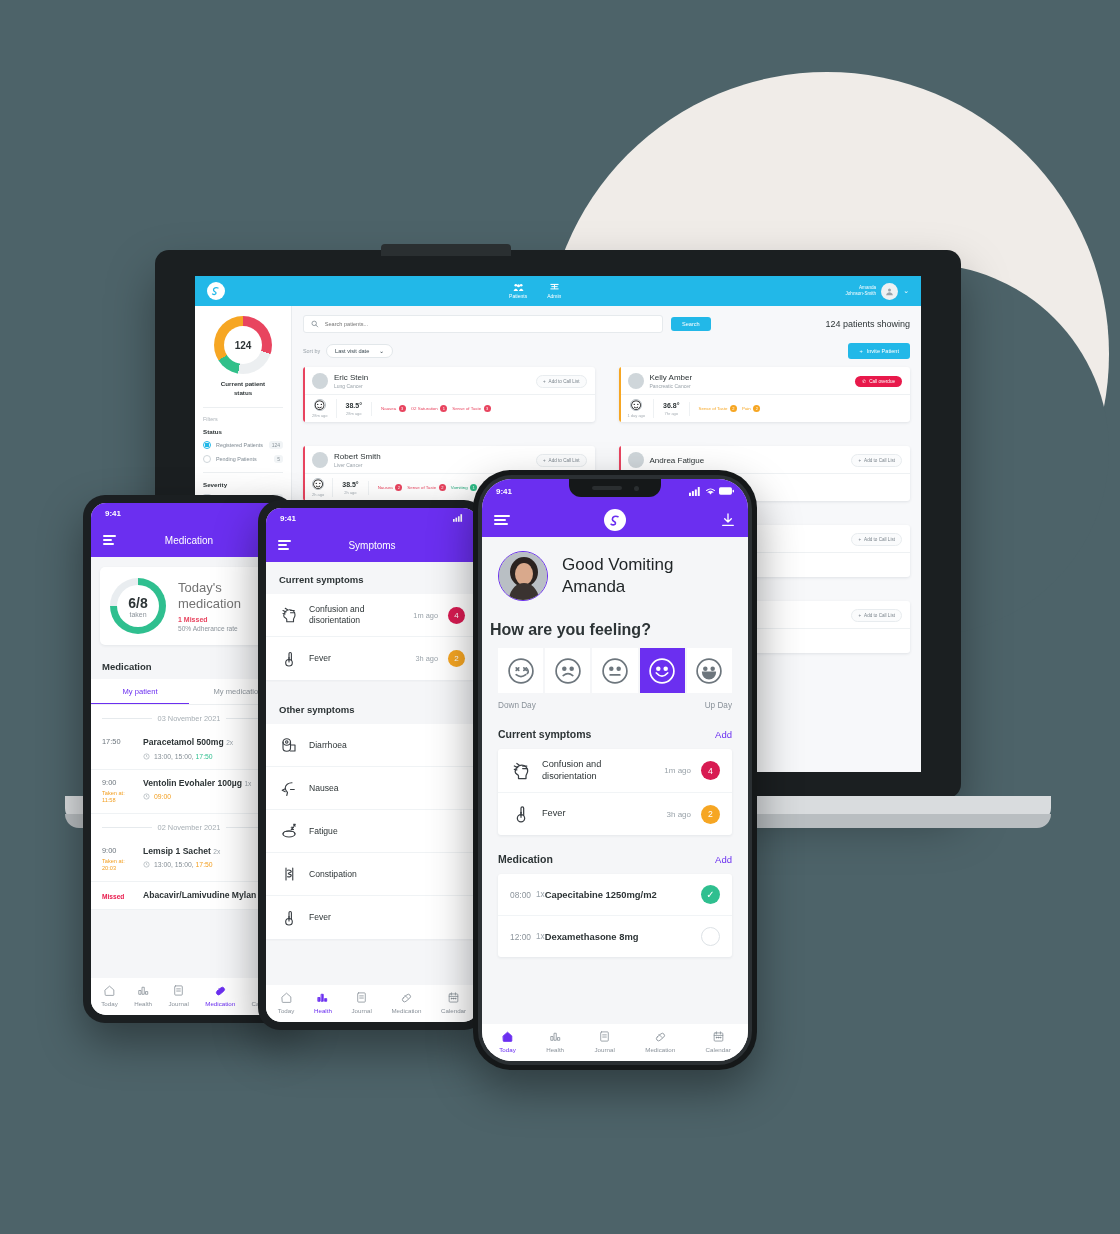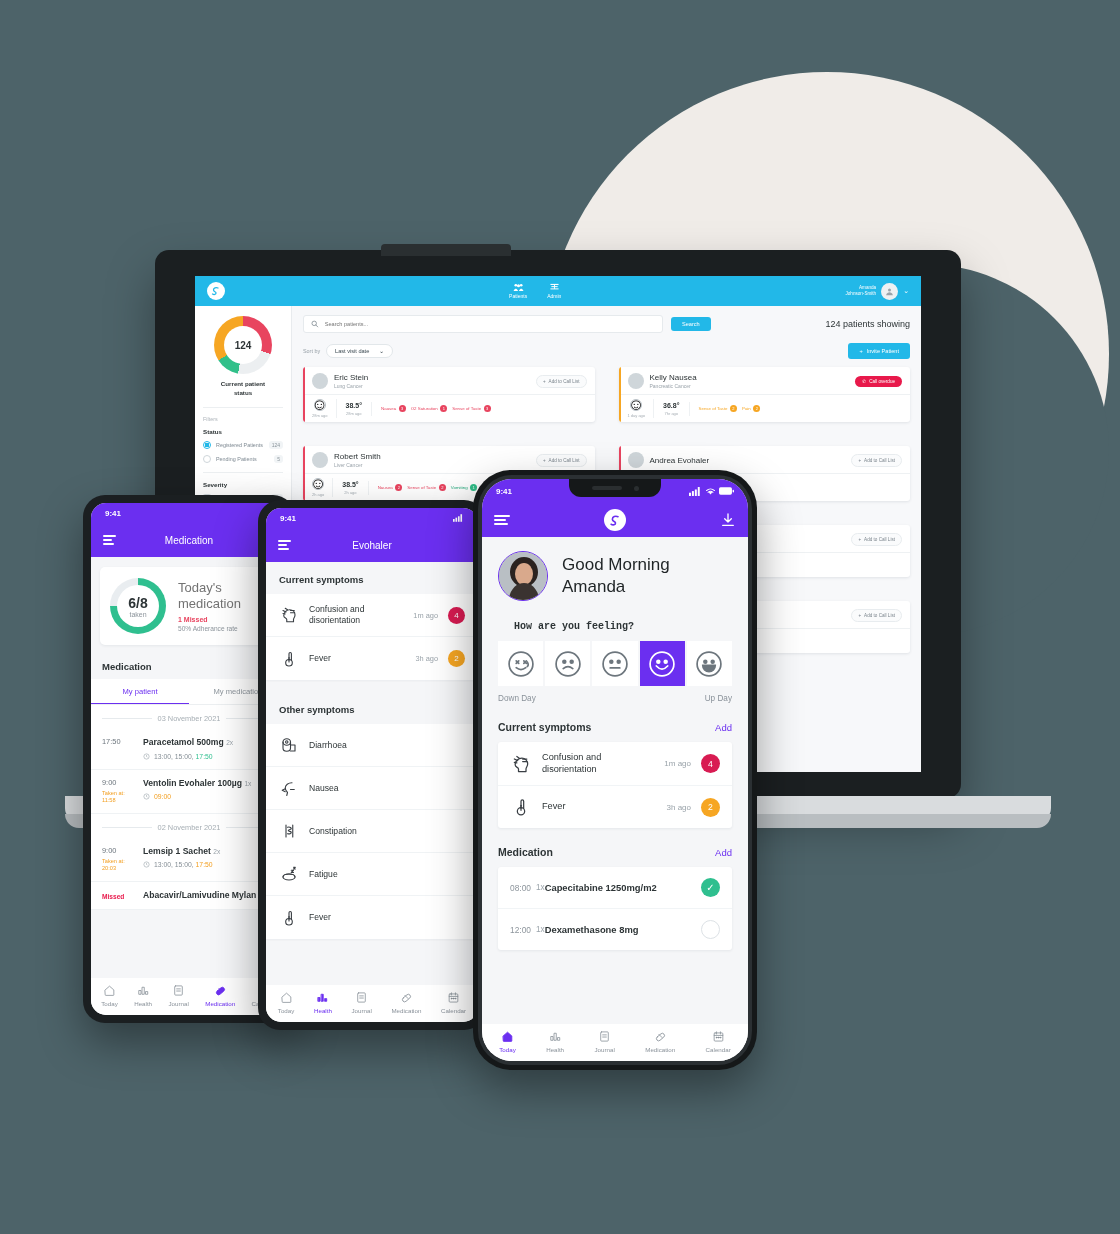--- a/index.html
+++ b/index.html
@@ -228,21 +228,21 @@
   .notch{
     position:absolute;left:50%;margin-left:-46px;top:0;width:92px;height:18px;
     background:#151819;border-radius:0 0 12px 12px;z-index:9;
     display:flex;align-items:center;justify-content:center;gap:12px;
   }
   .notch .spk{width:30px;height:3.4px;background:#2a2e30;border-radius:2px;}
   .notch .cam{width:5px;height:5px;border-radius:50%;background:#2a2e30;}
   .ph-head{display:flex;align-items:center;gap:14px;padding:14px 16px 4px;}
   .ph-ava{width:50px;height:50px;border-radius:50%;border:1.6px solid #6b2ff0;overflow:hidden;flex:none;background:#c9ced3;}
   .ph-greet{font-size:17px;color:#1f2426;line-height:1.3;}
-  .ph-q{font-size:10px;font-weight:bold;color:#2d3436;padding:16px 32px 9px;font-family:Liberation Mono, monospace;}
+  .ph-q{font-size:16px;font-weight:bold;color:#2d3436;padding:16px 8px 9px;}
   .moods{display:flex;gap:2px;padding:0 16px;}
   .mood-box{
     flex:1;aspect-ratio:1/1;background:#fff;display:flex;align-items:center;justify-content:center;cursor:pointer;
   }
   .mood-box.sel{background:#6b2ff0;}
   .mood-cap{display:flex;justify-content:space-between;padding:8px 16px 0;}
   .mood-cap span{font-size:8.2px;color:#8a929a;}
   .ph-sec{display:flex;align-items:center;justify-content:space-between;padding:18px 16px 9px;}
   .ph-sec .t{font-size:10.5px;font-weight:bold;color:#2d3436;}
   .ph-sec .add{font-size:9.5px;color:#6b2ff0;cursor:pointer;}
@@ -415,21 +415,21 @@
                       <span>Sense of Taste</span>
                       <span class="num">3</span>
                     </span>
                   </div>
                 </div>
               </div>
               <div class="pcard sev-amber">
                 <div class="pc-top">
                   <div class="pc-ava"></div>
                   <div>
-                    <div class="pc-name">Kelly Nausea</div>
+                    <div class="pc-name">Kelly Amber</div>
                     <div class="pc-diag">Pancreatic Cancer</div>
                   </div>
                   <span class="pill-call"><span>✆</span>Call overdue</span>
                 </div>
                 <div class="pc-bot">
                   <div class="mood">
                     <span class="mood-face">☺</span>
                     <span class="tiny">1 day ago</span>
                   </div>
                   <div class="temp">
@@ -479,21 +479,21 @@
                       <span>Vomiting</span>
                       <span class="num">1</span>
                     </span>
                   </div>
                 </div>
               </div>
               <div class="pcard sev-red">
                 <div class="pc-top">
                   <div class="pc-ava"></div>
                   <div>
-                    <div class="pc-name">Andrea Evohaler</div>
+                    <div class="pc-name">Andrea Fatigue</div>
                   </div>
                   <span class="pill-add"><span>+</span>Add to Call List</span>
                 </div>
                 <div class="pc-bot">
                   <div class="tags">
                     <span class="tag t-green">
                       <span>Vomiting</span>
                       <span class="num">1</span>
                     </span>
                   </div>
@@ -740,21 +740,21 @@
               <rect x="10.8" y="0" width="2.4" height="11" fill="#fff"></rect>
             </svg>
         </span>
       </div>
       <div class="appbar">
         <div class="hamb">
             <i></i>
             <i></i>
             <i></i>
           </div>
-        <div class="appbar-title">Evohaler</div>
+        <div class="appbar-title">Symptoms</div>
         <div style="width:13px"></div>
       </div>
     </div>
 
     <div class="sy-h">Current symptoms</div>
     <div class="sy-card" id="symCurrent">
         <div class="sy-row">
           <span class="sy-ico">
             <svg viewBox="0 0 24 24" width="18" height="18" fill="none" stroke="#3a3f44" stroke-width="1.5" stroke-linecap="round" stroke-linejoin="round">
               <path d="M5 13c0-5 4-8 8-8s7 3 7 7c0 3-2 4-2 6v3H9v-3c0-2-4-2-4-5z"></path>
@@ -798,35 +798,35 @@
               <path d="M16 5c-5 0-9 3-9 7 0 3 2 5 3 6l-1 4"></path>
               <path d="M7 13l-4 2 4 2"></path>
               <path d="M14 14h5"></path>
             </svg>
           </span>
           <span class="sy-name">Nausea</span>
         </div>
         <div class="sy-row">
           <span class="sy-ico">
             <svg viewBox="0 0 24 24" width="18" height="18" fill="none" stroke="#3a3f44" stroke-width="1.5" stroke-linecap="round" stroke-linejoin="round">
-              <path d="M8 4v16M17 4v16"></path>
-              <path d="M10 7c4-1 5 1 5 2s-4 1-4 2.4 4 .8 4 2.4-2 2.6-5 1.8"></path>
+              <ellipse cx="12" cy="16" rx="8" ry="4"></ellipse>
+              <path d="M4 16c0-3 4-4 8-4s8 1 8 4"></path>
+              <path d="M15 7h3l-3 3h3M18 3h2.4l-2.4 2.4h2.4"></path>
             </svg>
           </span>
-          <span class="sy-name">Constipation</span>
+          <span class="sy-name">Fatigue</span>
         </div>
         <div class="sy-row">
           <span class="sy-ico">
             <svg viewBox="0 0 24 24" width="18" height="18" fill="none" stroke="#3a3f44" stroke-width="1.5" stroke-linecap="round" stroke-linejoin="round">
-              <ellipse cx="12" cy="16" rx="8" ry="4"></ellipse>
-              <path d="M4 16c0-3 4-4 8-4s8 1 8 4"></path>
-              <path d="M15 7h3l-3 3h3M18 3h2.4l-2.4 2.4h2.4"></path>
+              <path d="M8 4v16M17 4v16"></path>
+              <path d="M10 7c4-1 5 1 5 2s-4 1-4 2.4 4 .8 4 2.4-2 2.6-5 1.8"></path>
             </svg>
           </span>
-          <span class="sy-name">Fatigue</span>
+          <span class="sy-name">Constipation</span>
         </div>
         <div class="sy-row">
           <span class="sy-ico">
             <svg viewBox="0 0 24 24" width="18" height="18" fill="none" stroke="#3a3f44" stroke-width="1.5" stroke-linecap="round" stroke-linejoin="round">
               <circle cx="12" cy="17" r="4.4"></circle>
               <path d="M12 13.5V5a1.6 1.6 0 013.2 0v8.5"></path>
               <path d="M12 16v-6"></path>
             </svg>
           </span>
           <span class="sy-name">Fever</span>
@@ -925,21 +925,21 @@
     <div class="ph-head">
       <div class="ph-ava">
         <svg viewBox="0 0 50 50" width="50" height="50">
             <rect width="50" height="50" fill="#b9bfc4"></rect>
             <ellipse cx="25" cy="20" rx="14" ry="15" fill="#2b2320"></ellipse>
             <ellipse cx="25" cy="22" rx="9" ry="11" fill="#d9a98c"></ellipse>
             <path d="M9 50c2-14 9-19 16-19s14 5 16 19z" fill="#3a3330"></path>
           </svg>
       </div>
       <div class="ph-greet">
-        <div>Good Morning</div>
+        <div>Good Vomiting</div>
         <div>Amanda</div>
       </div>
     </div>
 
     <div class="ph-q">How are you feeling?</div>
     <div class="moods" id="moodRow">
         <div class="mood-box">
           <svg viewBox="0 0 24 24" width="34" height="34" fill="none" stroke="#6d767d" stroke-width="1.2" stroke-linecap="round">
             <circle cx="12" cy="12" r="8.4"></circle>
             <path d="M8.6 9.8l1.8 1.8M10.4 9.8l-1.8 1.8M14 9.8l1.8 1.8M15.8 9.8l-1.8 1.8"></path>

